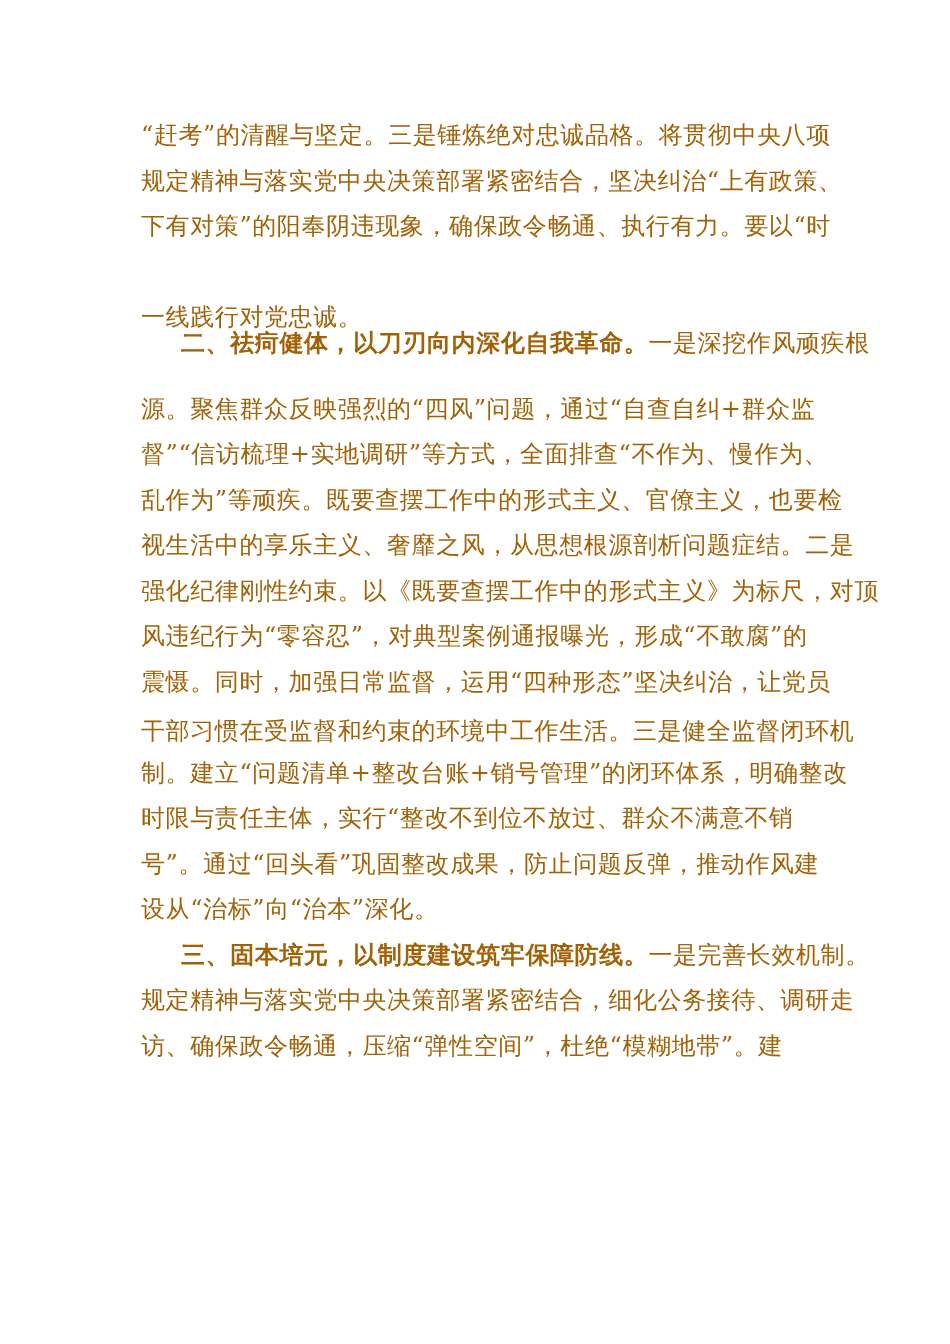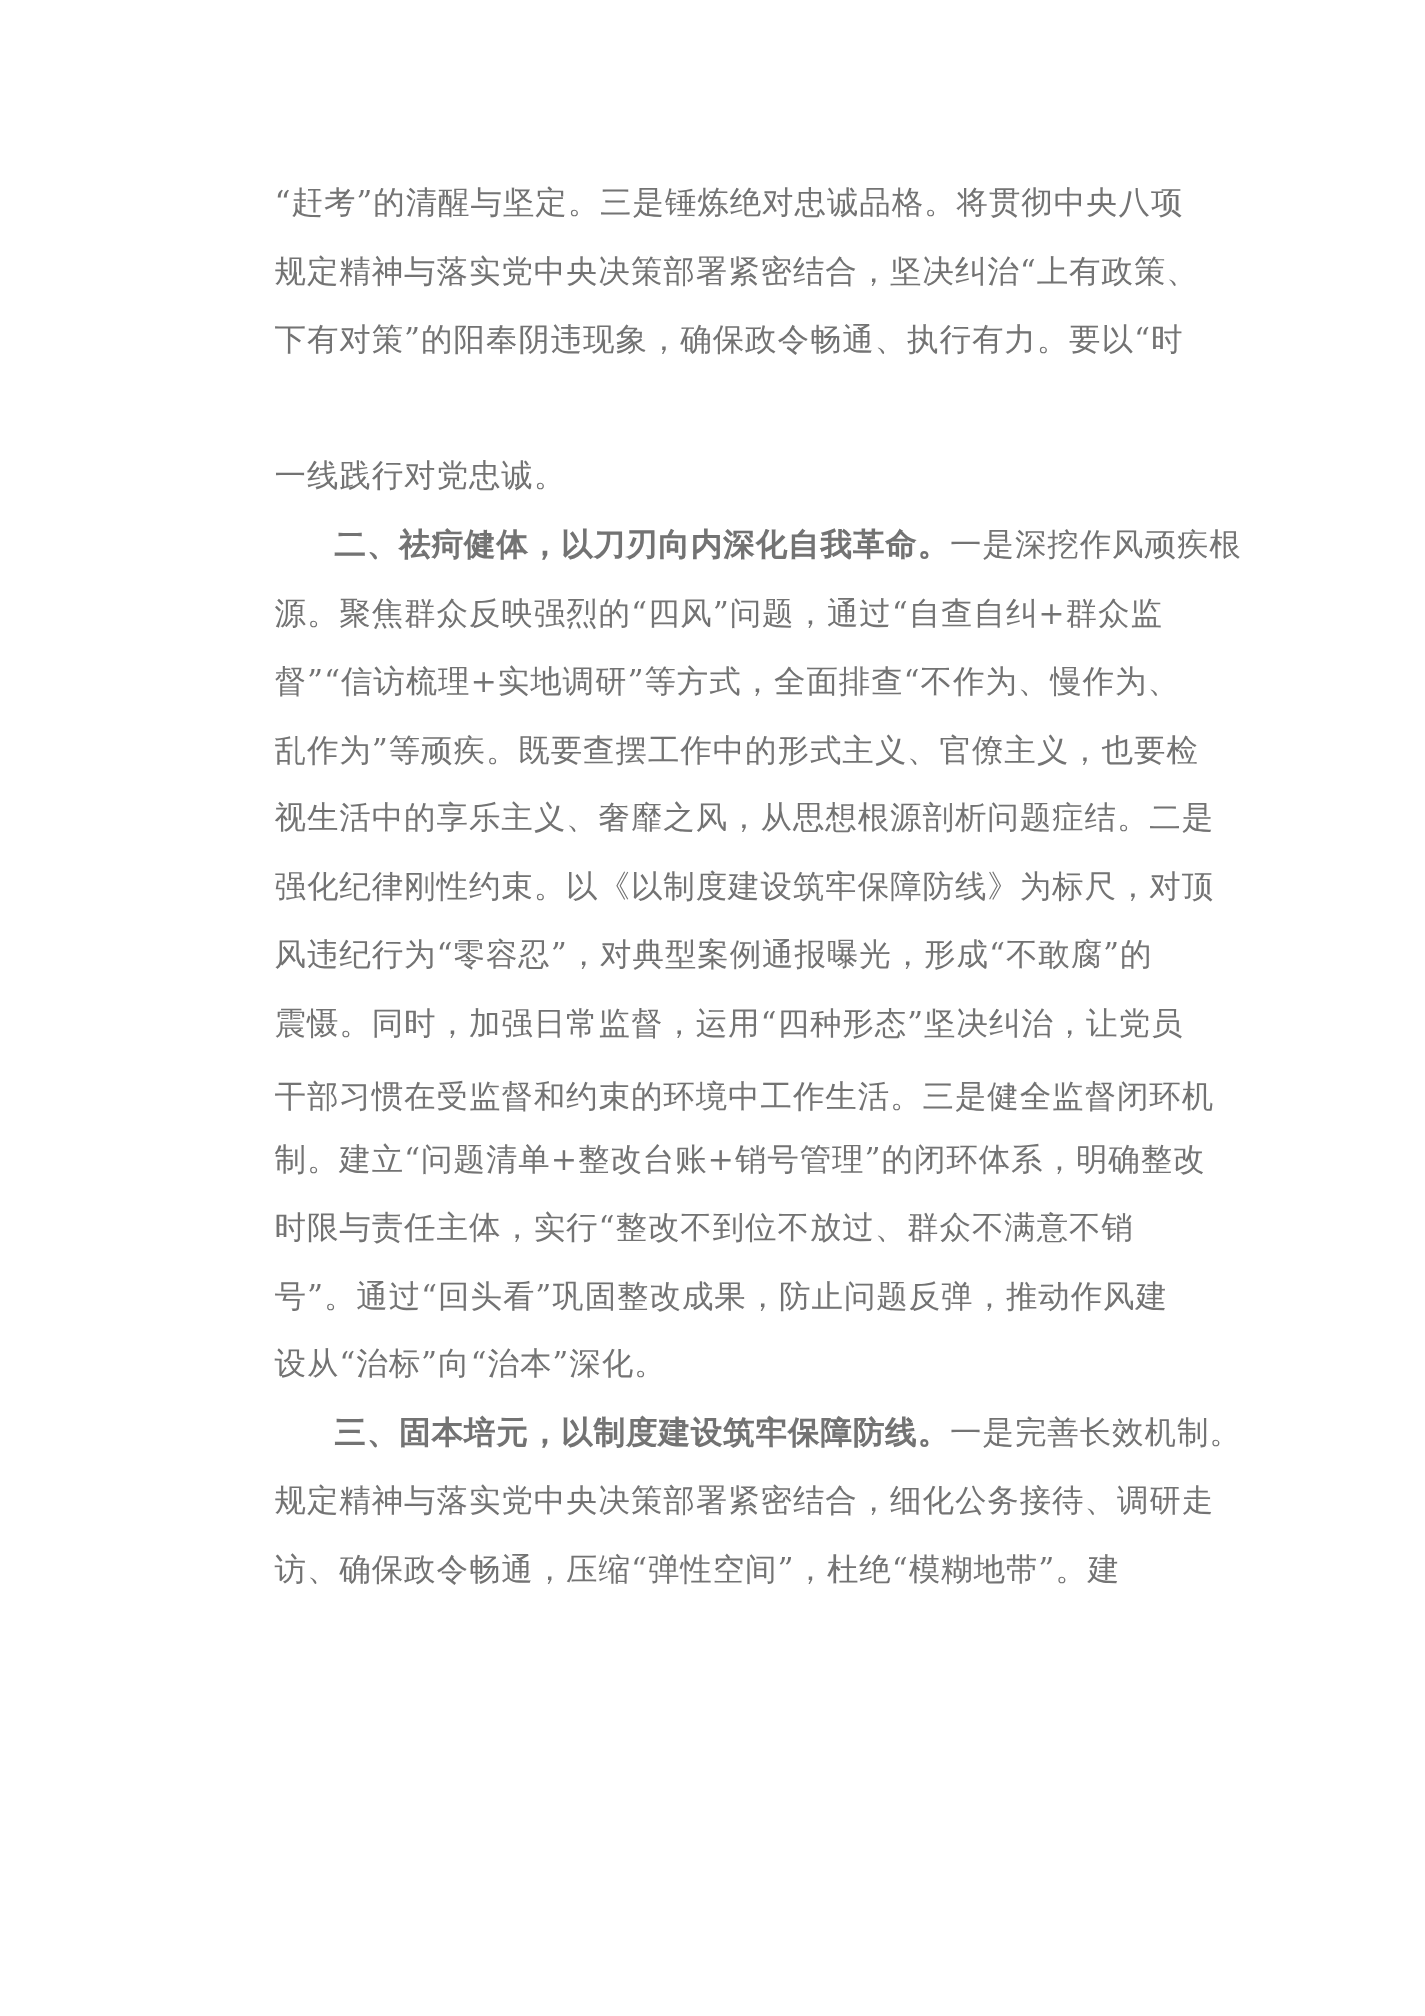--- a/index.html
+++ b/index.html
@@ -4,43 +4,43 @@
 <style>
   html, body { margin: 0; padding: 0; background: #ffffff; }
   body { width: 950px; height: 1344px; position: relative; overflow: hidden; }
   .page {
     position: absolute; left: 0; top: 0; width: 950px; height: 1344px;
     background: #ffffff;
   }
   .line {
     position: absolute; left: 141px; width: 680px;
     font-family: "DejaVu Serif", "Liberation Serif", serif;
-    font-size: 21px; line-height: 26px; height: 26px;
-    color: #737373; white-space: nowrap; letter-spacing: 0.6px; margin-left: 42px;
+    font-size: 24px; line-height: 26px; height: 26px;
+    color: #a16207; white-space: nowrap; letter-spacing: 0.6px;
   }
   .indent { left: 181px; }
   .bold { font-weight: bold; font-family: "DejaVu Sans", "Liberation Sans", sans-serif; }
 </style>
 </head>
 <body>
 
 <div class="page">
   <div class="line" style="top:122px">“赶考”的清醒与坚定。三是锤炼绝对忠诚品格。将贯彻中央八项</div>
   <div class="line" style="top:168px">规定精神与落实党中央决策部署紧密结合，坚决纠治“上有政策、</div>
   <div class="line" style="top:213px">下有对策”的阳奉阴违现象，确保政令畅通、执行有力。要以“时</div>
   <div class="line" style="top:304px">一线践行对党忠诚。</div>
 
-  <div class="line indent" style="top:350px">
+  <div class="line indent" style="top:330px">
     <span class="bold">二、祛疴健体，以刀刃向内深化自我革命。</span><span>一是深挖作风顽疾根</span>
   </div>
   <div class="line" style="top:396px">源。聚焦群众反映强烈的“四风”问题，通过“自查自纠+群众监</div>
   <div class="line" style="top:441px">督”“信访梳理+实地调研”等方式，全面排查“不作为、慢作为、</div>
   <div class="line" style="top:487px">乱作为”等顽疾。既要查摆工作中的形式主义、官僚主义，也要检</div>
   <div class="line" style="top:532px">视生活中的享乐主义、奢靡之风，从思想根源剖析问题症结。二是</div>
-  <div class="line" style="top:578px">强化纪律刚性约束。以《以制度建设筑牢保障防线》为标尺，对顶</div>
+  <div class="line" style="top:578px">强化纪律刚性约束。以《既要查摆工作中的形式主义》为标尺，对顶</div>
   <div class="line" style="top:623px">风违纪行为“零容忍”，对典型案例通报曝光，形成“不敢腐”的</div>
   <div class="line" style="top:669px">震慑。同时，加强日常监督，运用“四种形态”坚决纠治，让党员</div>
   <div class="line" style="top:718px">干部习惯在受监督和约束的环境中工作生活。三是健全监督闭环机</div>
   <div class="line" style="top:760px">制。建立“问题清单+整改台账+销号管理”的闭环体系，明确整改</div>
   <div class="line" style="top:805px">时限与责任主体，实行“整改不到位不放过、群众不满意不销</div>
   <div class="line" style="top:851px">号”。通过“回头看”巩固整改成果，防止问题反弹，推动作风建</div>
   <div class="line" style="top:896px">设从“治标”向“治本”深化。</div>
 
   <div class="line indent" style="top:942px">
     <span class="bold">三、固本培元，以制度建设筑牢保障防线。</span><span>一是完善长效机制。</span>

